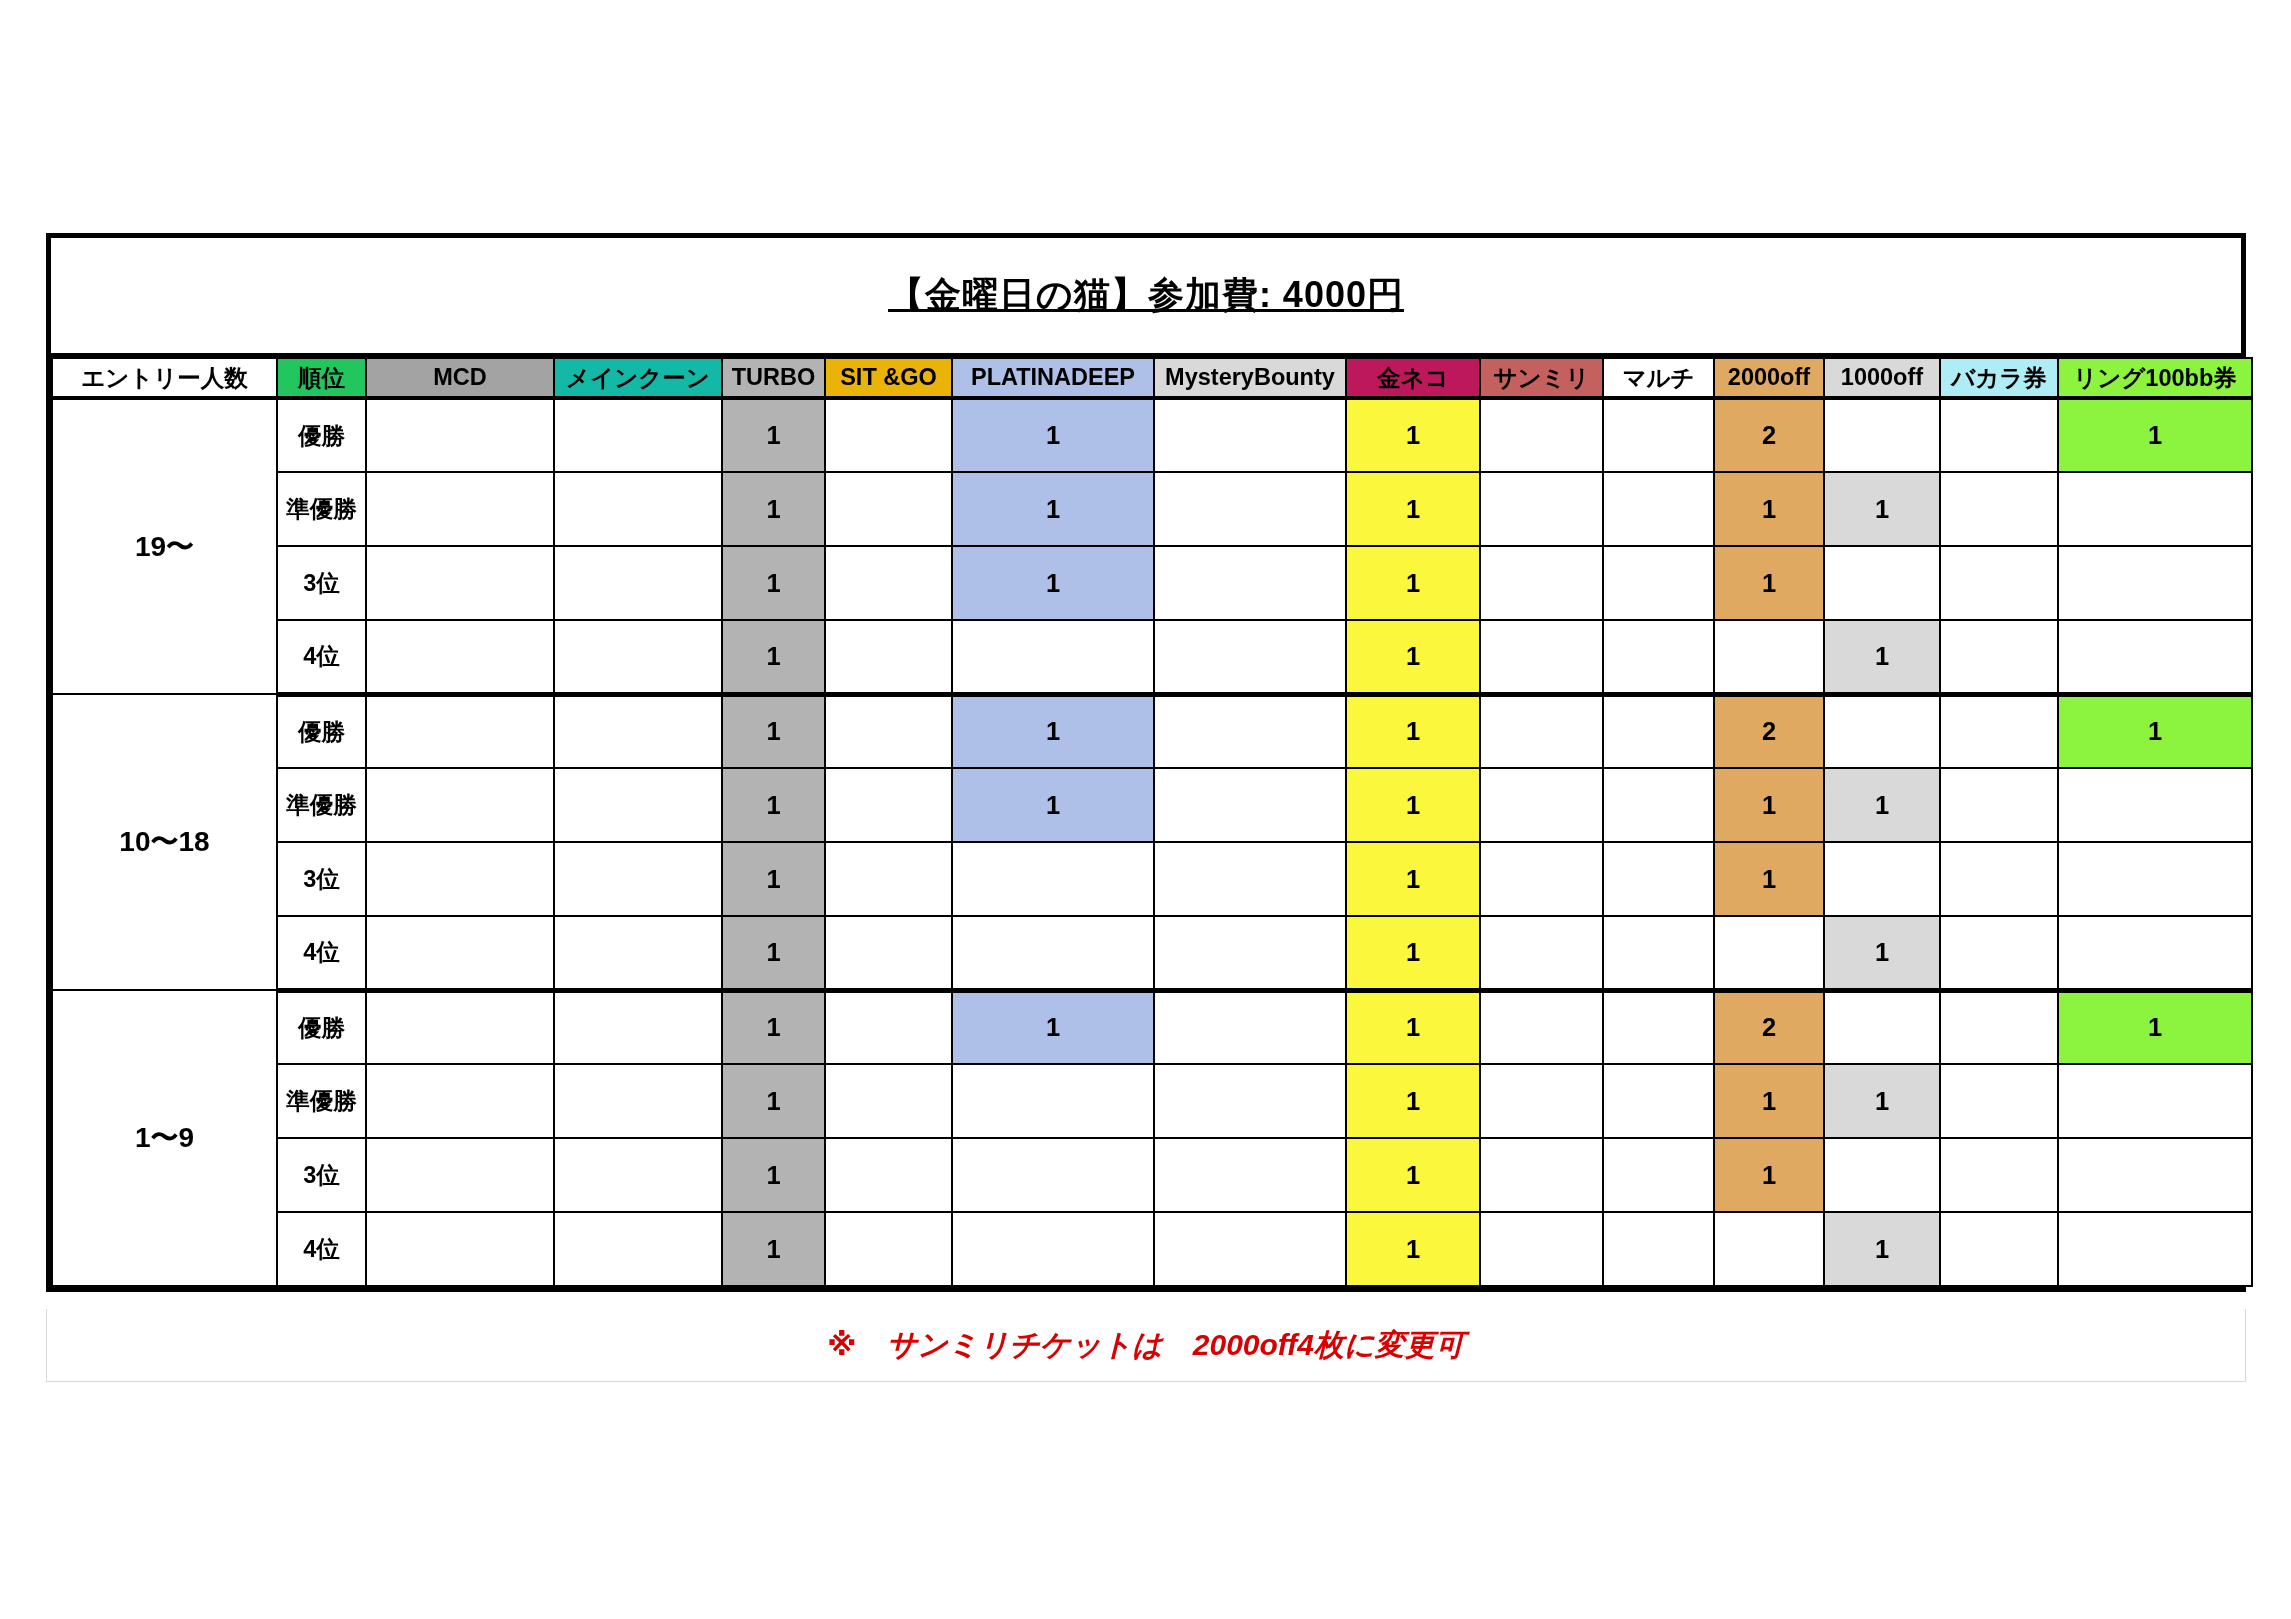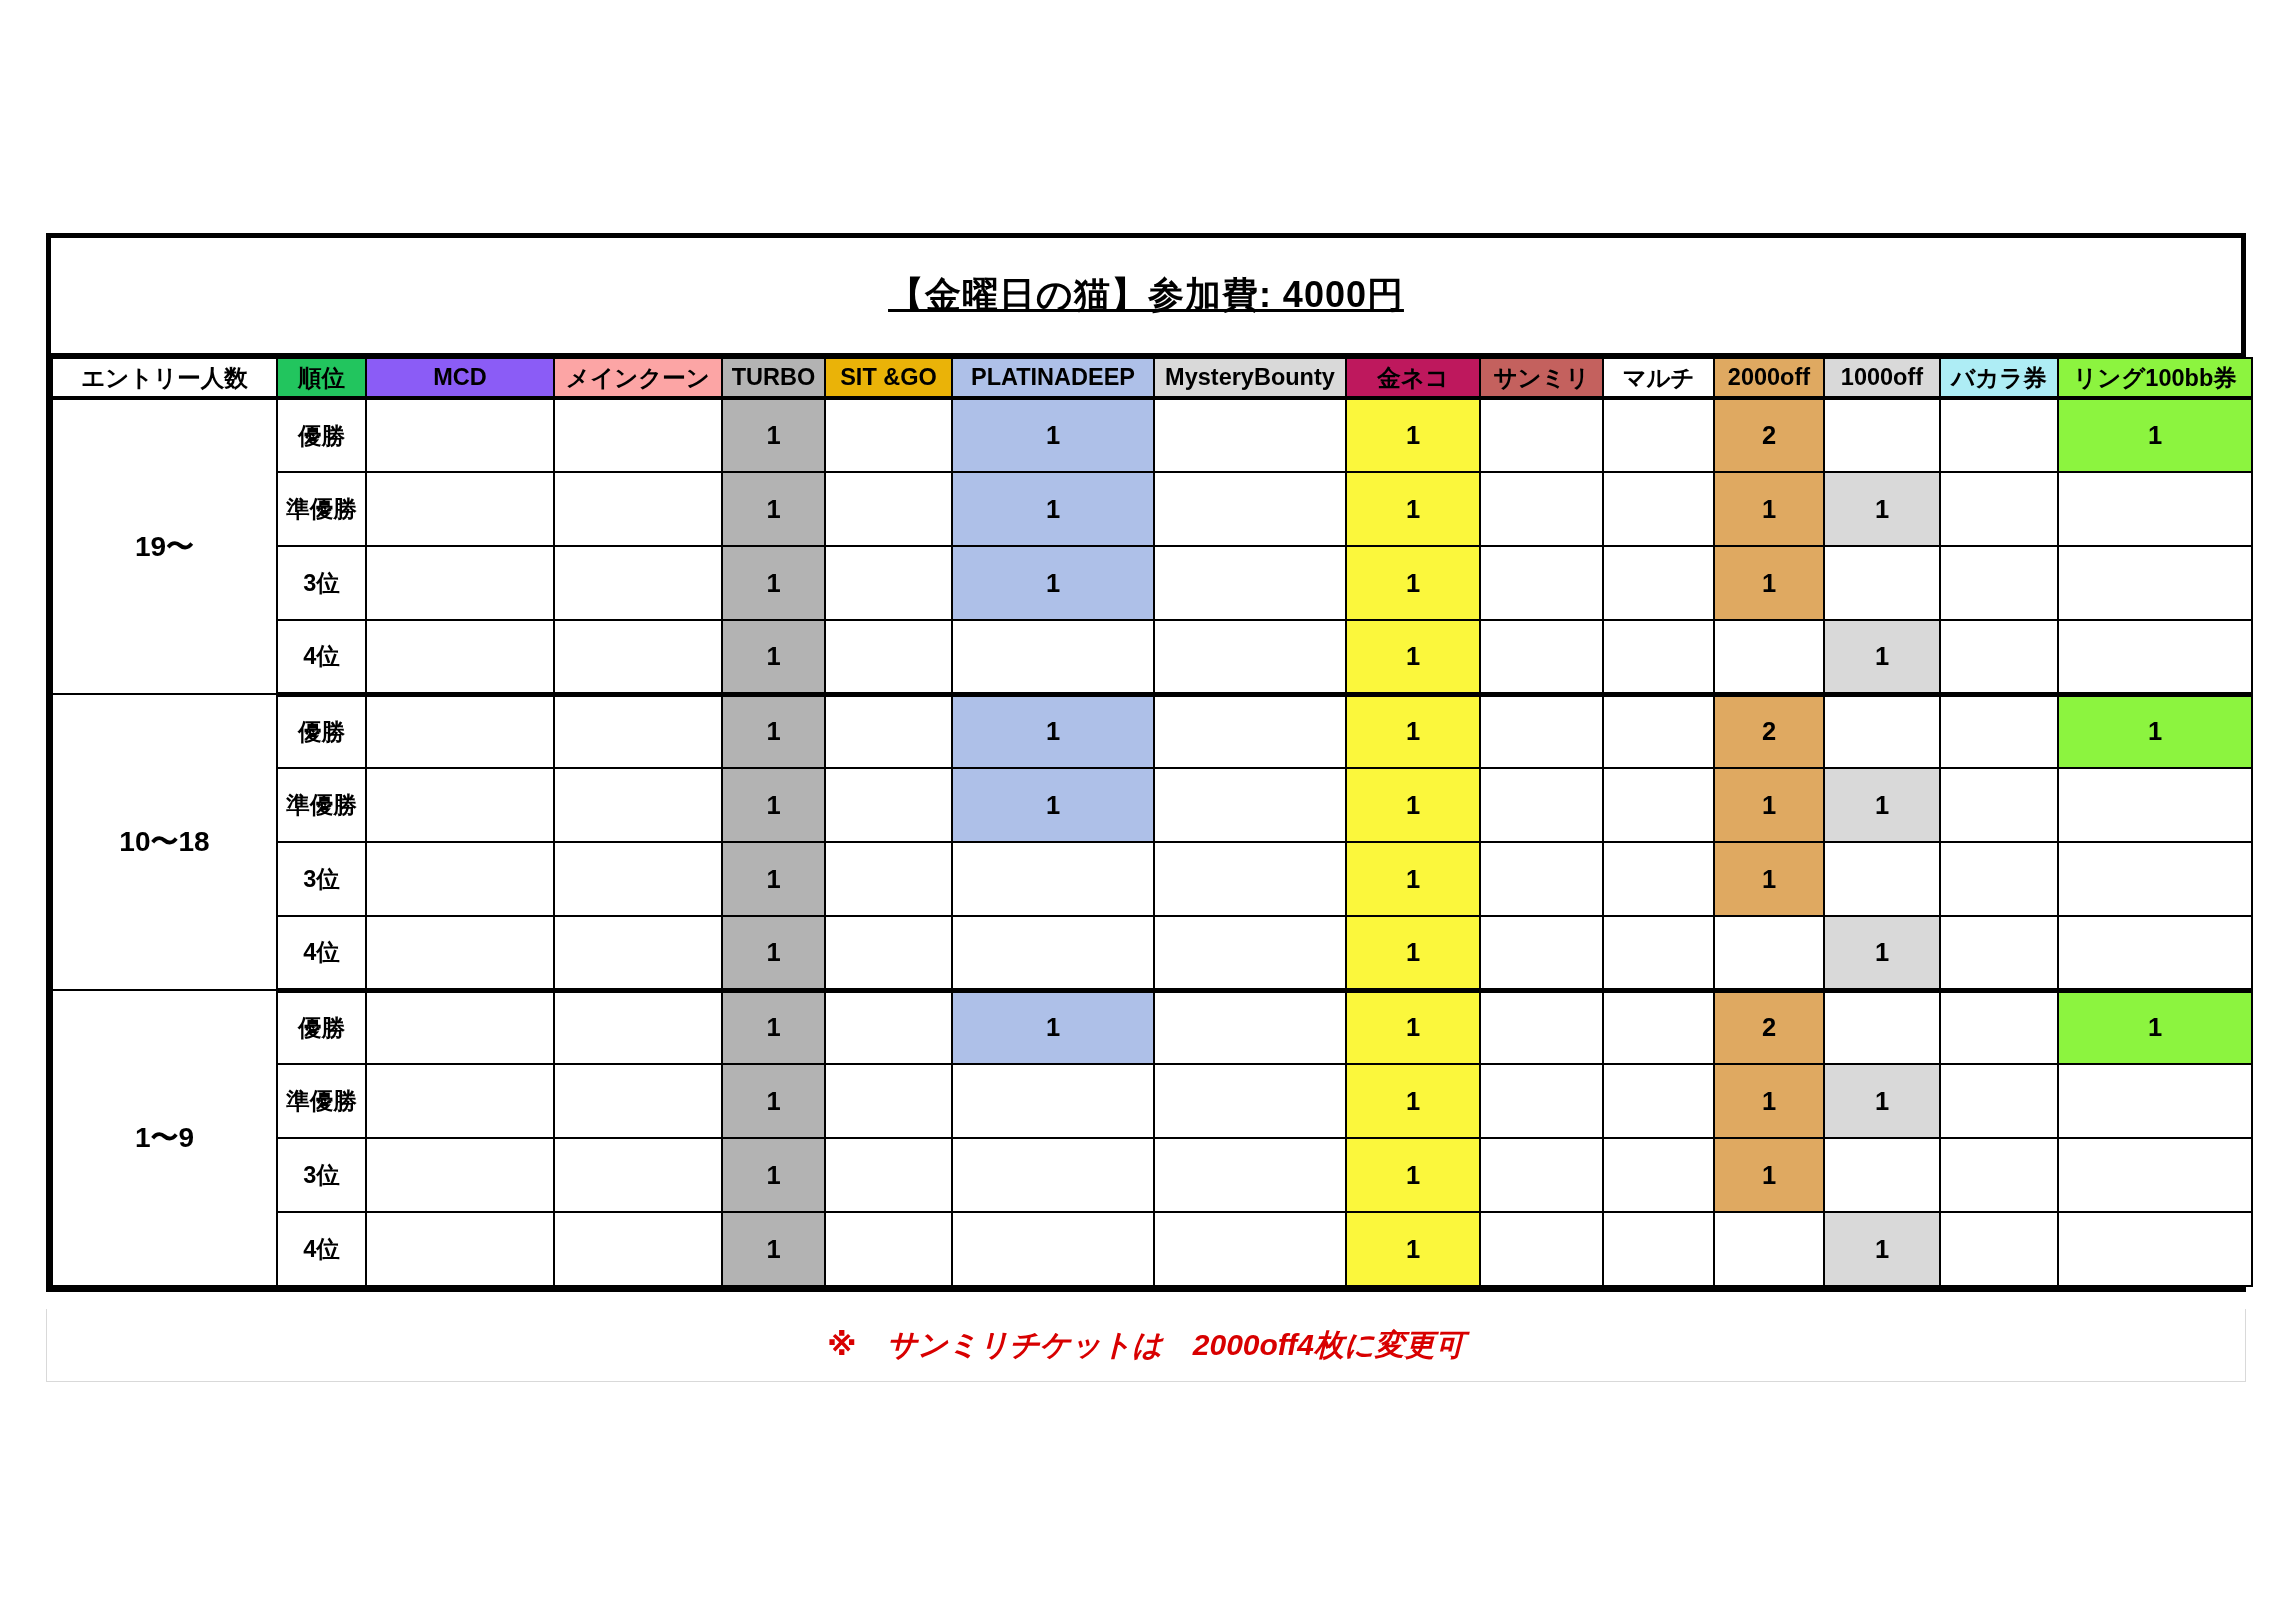--- a/index.html
+++ b/index.html
@@ -101,22 +101,22 @@
           <col style="width: 111px;">
           <col style="width: 110px;">
           <col style="width: 116px;">
           <col style="width: 118px;">
           <col style="width: 194px;">
         </colgroup>
       <thead id="prize-head">
           <tr>
             <th style="background: rgb(255, 255, 255);">エントリー人数</th>
             <th style="background: #22c55e;">順位</th>
-            <th style="background: #8b5cf6; margin-top: 40px;">MCD</th>
-            <th style="background: #fca5a5;">メインクーン</th>
+            <th style="background: #a3a3a3; margin-top: 40px;">MCD</th>
+            <th style="background: #14b8a6;">メインクーン</th>
             <th style="background: rgb(179, 179, 179);">TURBO</th>
             <th style="background: #eab308;">SIT &amp;GO</th>
             <th style="background: rgb(174, 192, 232);">PLATINADEEP</th>
             <th style="background: rgb(217, 217, 217);">MysteryBounty</th>
             <th style="background: #be185d;">金ネコ</th>
             <th style="background: rgb(196, 97, 94);">サンミリ</th>
             <th style="background: rgb(255, 255, 255);">マルチ</th>
             <th style="background: rgb(223, 169, 97);">2000off</th>
             <th style="background: rgb(217, 217, 217);">1000off</th>
             <th style="background: rgb(174, 237, 245);">バカラ券</th>

